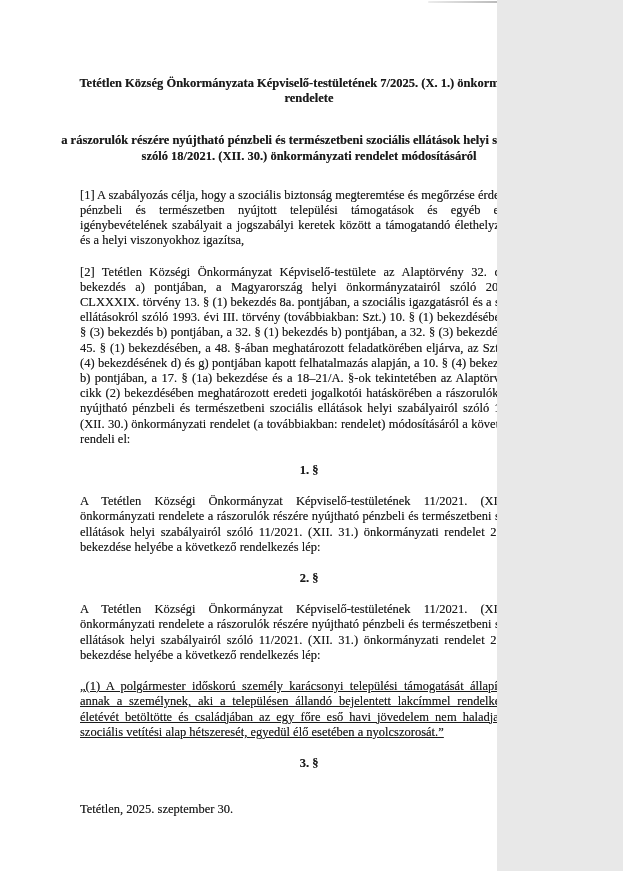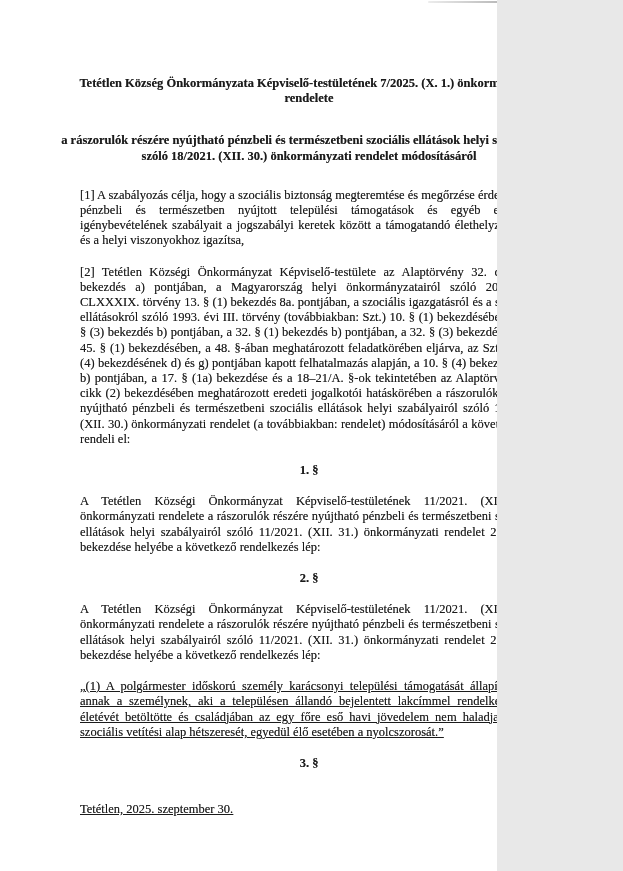--- a/index.html
+++ b/index.html
@@ -57,21 +57,20 @@
     font-weight: 700;
     margin: 11px 0;
   }
   .quote-para {
     margin-top: 10px;
     text-decoration: underline;
   }
   .closing {
     margin-top: 31px;
     text-align: left;
-    text-decoration: underline;
   }
 </style>
 </head>
 <body>
 
 <div class="page">
 
   <div class="scan-artifact"></div>
 
   <div class="content">

